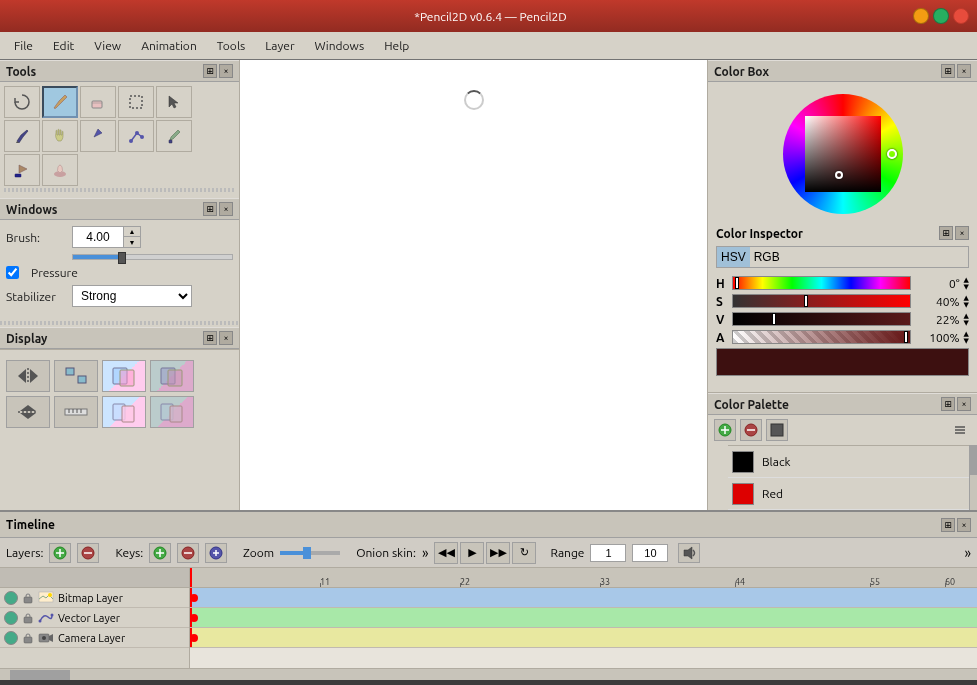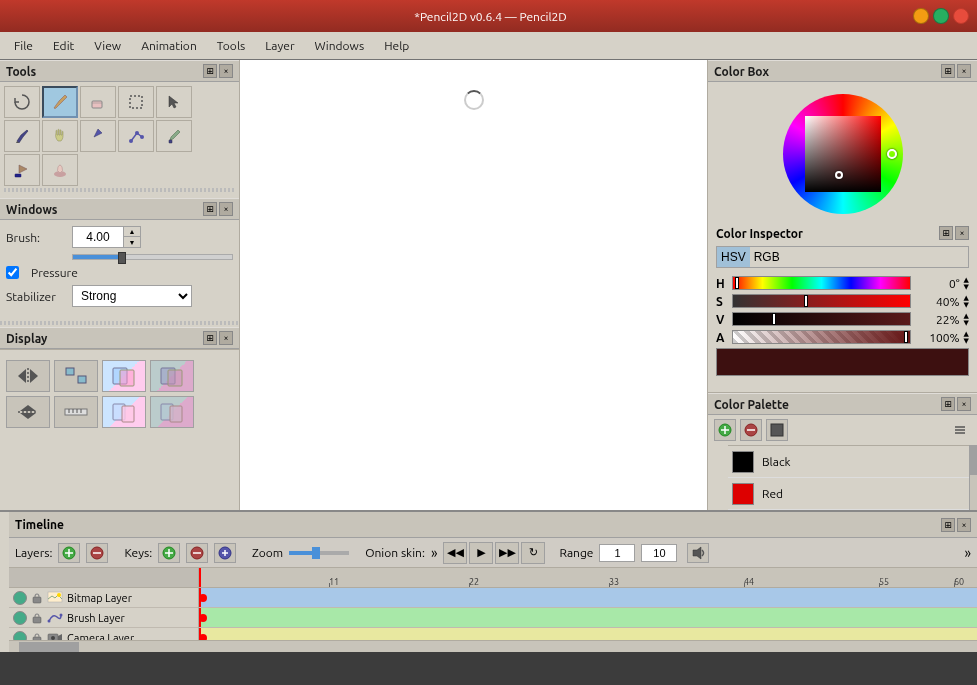--- a/index.html
+++ b/index.html
@@ -1127,21 +1127,21 @@
           </div>
           <div class="palette-scroll-indicator">
             <div class="palette-scroll-thumb"></div>
           </div>
         </div>
       </div>
 
     </div>
   </div>
 
-  <div id="timeline" style="position:relative;height:142px;flex-shrink:0;padding-left:9px;">
+  <div id="timeline" style="position:relative;height:170px;flex-shrink:0;">
     <div id="timeline-header">
       <span class="timeline-title">Timeline</span>
       <div class="panel-controls">
         <div class="panel-ctrl-btn">⊞</div>
         <div class="panel-ctrl-btn">×</div>
       </div>
     </div>
 
     <div id="timeline-toolbar">
       <span class="tl-label">Layers:</span>
@@ -1238,21 +1238,21 @@
             <rect x="2" y="5" width="8" height="6" rx="1" fill="#888" stroke="#555" stroke-width="0.5"></rect>
             <path d="M4 5 Q4 2 6 2 Q8 2 8 5" fill="none" stroke="#888" stroke-width="1.2"></path>
           </svg>
           <div class="layer-icon">
             <svg width="16" height="14" viewBox="0 0 16 14">
               <path d="M2 10 Q6 2 10 6 Q14 10 14 4" fill="none" stroke="#55a" stroke-width="1.5"></path>
               <circle cx="2" cy="10" r="1.5" fill="#55a"></circle>
               <circle cx="14" cy="4" r="1.5" fill="#55a"></circle>
             </svg>
           </div>
-          <span class="layer-name-text">Brush Layer</span>
+          <span class="layer-name-text">Vector Layer</span>
         </div>
 
         <div class="layer-row">
           <div class="layer-eye"></div>
           <svg width="12" height="12" viewBox="0 0 12 12">
             <rect x="2" y="5" width="8" height="6" rx="1" fill="#888" stroke="#555" stroke-width="0.5"></rect>
             <path d="M4 5 Q4 2 6 2 Q8 2 8 5" fill="none" stroke="#888" stroke-width="1.2"></path>
           </svg>
           <div class="layer-icon">
             <svg width="16" height="14" viewBox="0 0 16 14">

